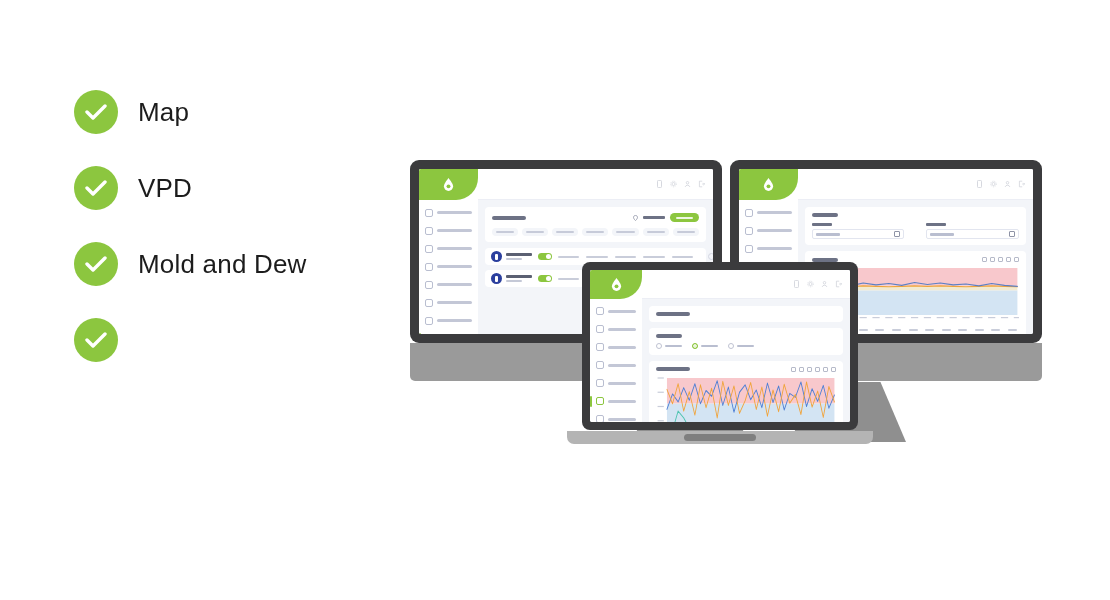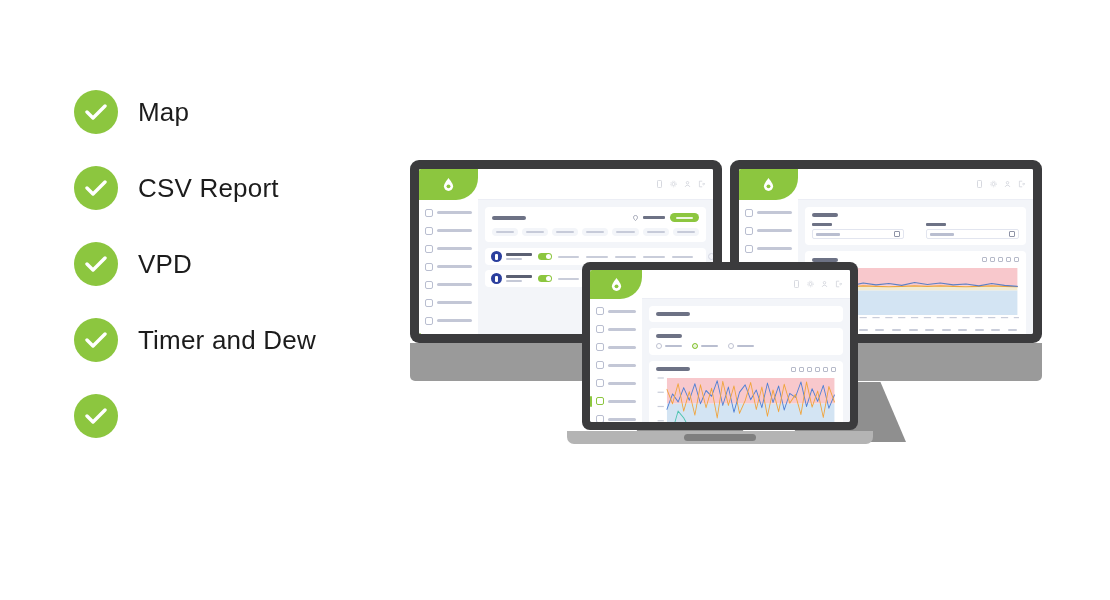--- a/index.html
+++ b/index.html
@@ -203,45 +203,37 @@
 
     <div class="check-row">
       <div class="check-circle">
         <svg width="22" height="18" viewBox="0 0 22 18">
             <path d="M2 9 L8 15 L20 3" stroke="#fff" stroke-width="3.4" fill="none" stroke-linecap="round" stroke-linejoin="round"></path>
           </svg>
       </div>
       <div class="check-label">Map</div>
     </div>
 
+
     <div class="check-row">
       <div class="check-circle">
         <svg width="22" height="18" viewBox="0 0 22 18">
             <path d="M2 9 L8 15 L20 3" stroke="#fff" stroke-width="3.4" fill="none" stroke-linecap="round" stroke-linejoin="round"></path>
           </svg>
       </div>
-      <div class="check-label">CSV Report</div>
+      <div class="check-label">VPD</div>
     </div>
 
     <div class="check-row">
       <div class="check-circle">
         <svg width="22" height="18" viewBox="0 0 22 18">
             <path d="M2 9 L8 15 L20 3" stroke="#fff" stroke-width="3.4" fill="none" stroke-linecap="round" stroke-linejoin="round"></path>
           </svg>
       </div>
-      <div class="check-label">VPD</div>
-    </div>
-
-    <div class="check-row">
-      <div class="check-circle">
-        <svg width="22" height="18" viewBox="0 0 22 18">
-            <path d="M2 9 L8 15 L20 3" stroke="#fff" stroke-width="3.4" fill="none" stroke-linecap="round" stroke-linejoin="round"></path>
-          </svg>
-      </div>
-      <div class="check-label">Timer and Dew</div>
+      <div class="check-label">Mold and Dew</div>
     </div>
 
 
     <div class="check-row">
       <div class="check-circle">
         <svg width="22" height="18" viewBox="0 0 22 18">
             <path d="M2 9 L8 15 L20 3" stroke="#fff" stroke-width="3.4" fill="none" stroke-linecap="round" stroke-linejoin="round"></path>
           </svg>
       </div>
     </div>

